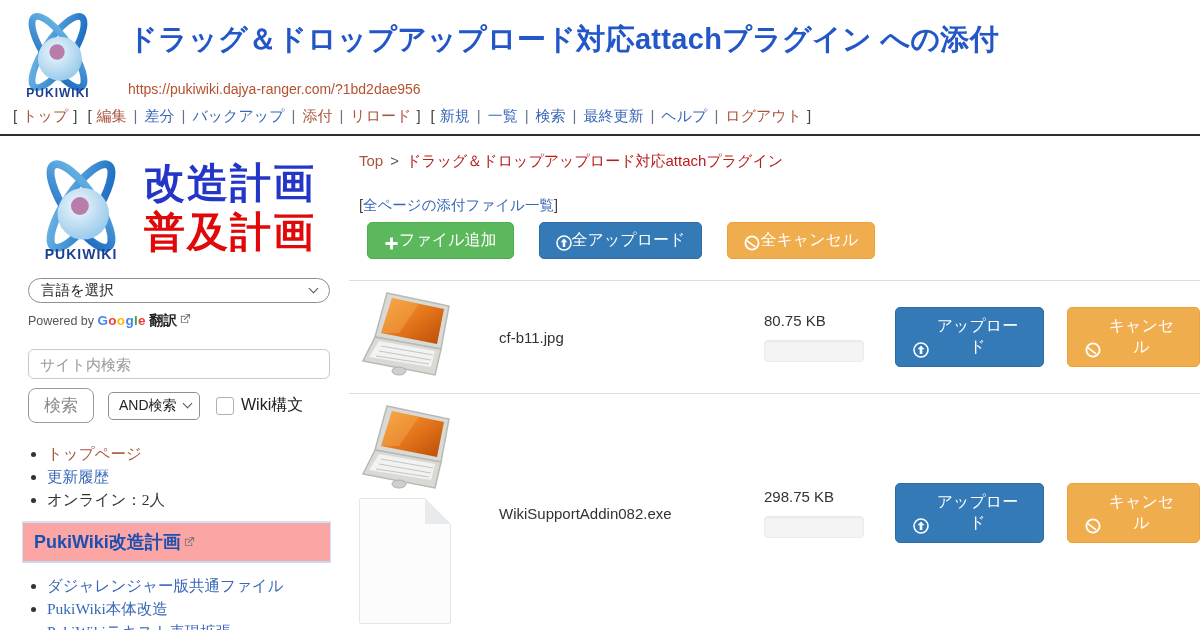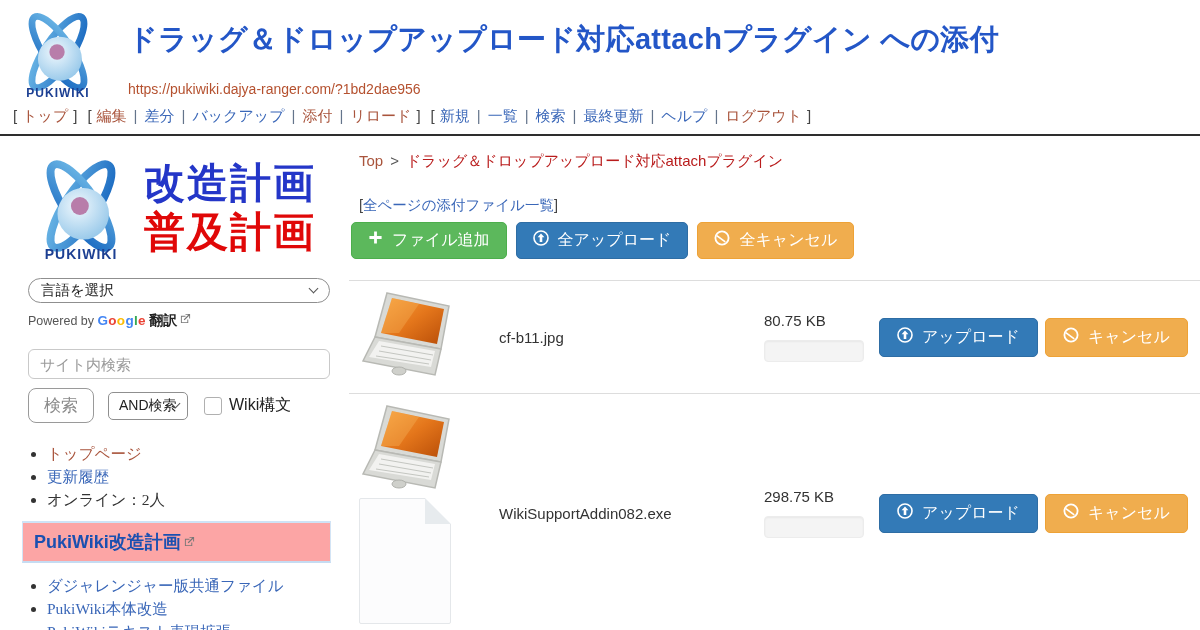--- a/index.html
+++ b/index.html
@@ -46,41 +46,41 @@
   .translate{font-size:12.5px;color:#555;margin:9px 0 19px;}
   .google-word{font-size:13.5px;font-weight:bold;letter-spacing:0.3px;}
   .trans-word{color:#222;font-weight:bold;font-size:14px;}
   .ext{display:inline-block;vertical-align:1px;margin-left:3px;}
   .search-input{width:302px;height:30px;border:1px solid #c9c9c9;border-radius:6px;padding:0 11px;
                 font-size:15px;color:#333;outline:none;}
   .search-input::placeholder{color:#9a9a9a;}
   .side-controls{display:flex;align-items:center;margin-top:9px;}
   .search-btn{background:#fff;border:1px solid #9a9a9a;border-radius:8px;color:#8a8a8a;
               font-size:17px;padding:5px 15px;cursor:pointer;font-family:inherit;}
-  .and-select{width:80px;height:28px;border-radius:5px;padding:0 10px;font-size:14px;margin-left:14px;}
+  .and-select{width:92px;height:28px;border-radius:5px;padding:0 10px;font-size:14px;margin-left:14px;}
   .and-select .chev{right:8px;}
   .checkbox{width:18px;height:18px;border:1px solid #b0b0b0;border-radius:3px;background:#fff;
             margin-left:16px;cursor:pointer;}
   .check-label{font-size:16px;color:#222;margin-left:7px;}
   .side-list{margin:21px 0 8px;padding-left:19px;font-size:15.5px;}
   .side-list li{margin:2px 0;color:#333;font-family:Liberation Serif, serif;}
   .side-heading{margin:10px 0 0 -6px;padding:7px 11px;background:#fca5a5;
                 border:1px solid #d3e4f5;border-bottom:2px solid #c6dcf2;border-top:2px solid #cfe3f6;}
   .side-heading-text{font-size:18px;font-weight:bold;color:#1b50b0;}
   .side-list2{margin-top:13px;}
 
   
   .breadcrumb{font-size:15px;margin:2px 0 25px 10px;}
   .crumb-sep{color:#555;margin:0 7px;}
   .crumb-cur{color:#b91c1c;}
   .attach-line{font-size:14.5px;margin:0 0 7px 10px;color:#444;}
   .maxsize{font-size:14.5px;margin:0 0 21px 10px;color:#444;}
   .toolbar{display:flex;gap:9px;margin:0 0 21px 2px;}
-  .btn{display:inline-flex;align-items:flex-start;gap:9px;color:#fff;border-radius:5px;cursor:pointer;
-       font-size:16px;padding:7px 16px;border:1px solid transparent;font-family:inherit;}
+  .btn{display:inline-flex;align-items:flex-end;color:#fff;border-radius:5px;cursor:pointer;
+       font-size:16px;padding:7px 16px;border:1px solid transparent;font-family:inherit;margin-left:16px;}
   .btn-green{background:var(--green);border-color:var(--green-b);}
   .btn-blue{background:var(--blue);border-color:var(--blue-b);}
   .btn-orange{background:var(--orange);border-color:var(--orange-b);}
   .btn svg{flex:none;}
 
   .file-row{display:grid;grid-template-columns:150px 265px 115px auto;align-items:center;
             border-top:1px solid #ddd;padding:8px 0;}
   .file-icon-cell{padding-left:10px;}
   .file-name{font-size:15px;color:#333;}
   .file-meta{display:flex;flex-direction:column;}

